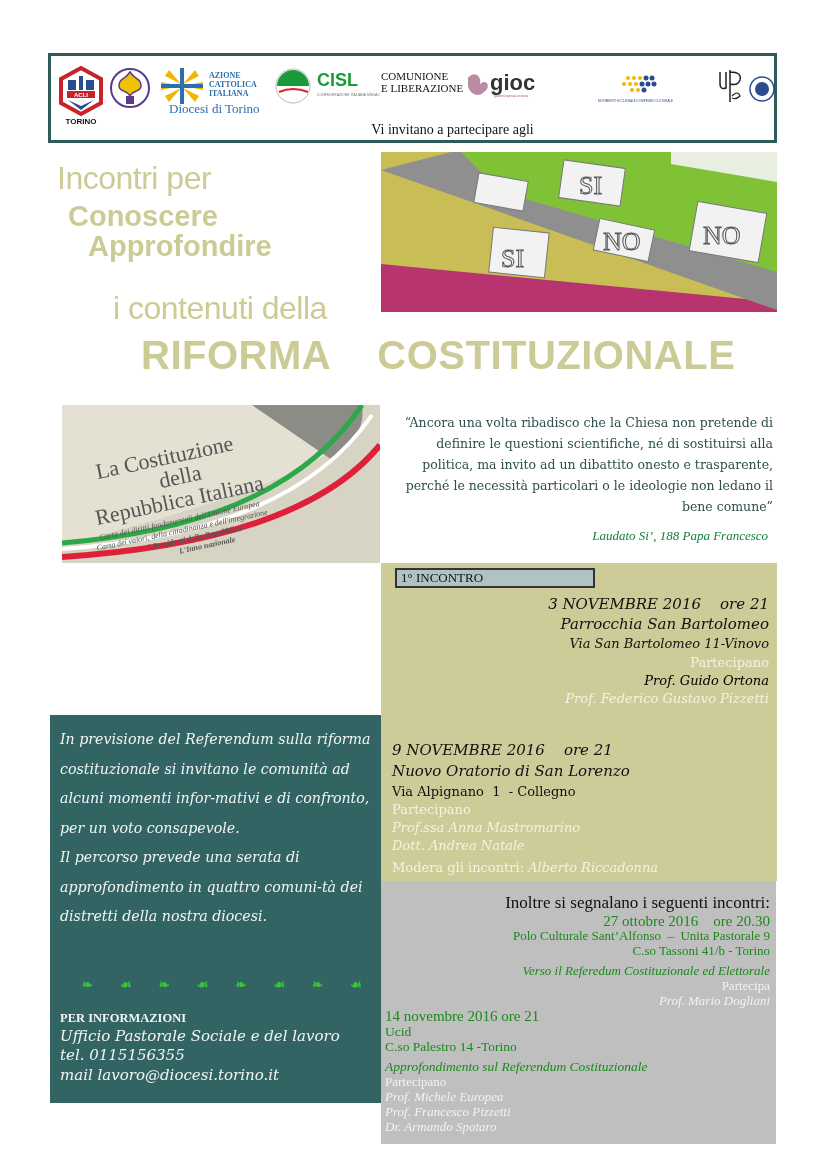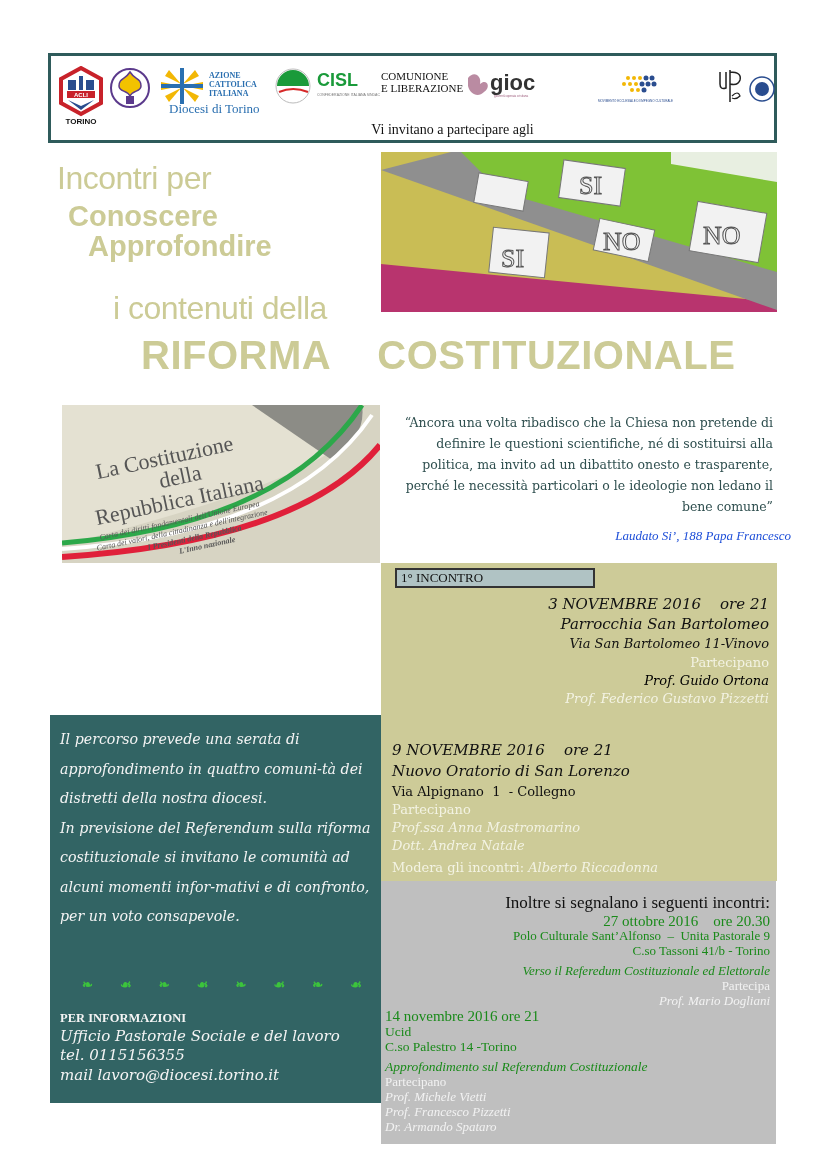--- a/index.html
+++ b/index.html
@@ -27,21 +27,21 @@
   .t3 { position: absolute; left: 88px; top: 230px; font-family: "Liberation Sans", sans-serif; font-size: 29px; font-weight: bold; color: #cccb96; }
   .t4 { position: absolute; left: 113px; top: 272px; font-family: "Liberation Sans", sans-serif; font-size: 32px; color: #cccb96; letter-spacing: -0.5px; margin-top: 18px; }
 
   .ballots { position: absolute; left: 381px; top: 152px; width: 396px; height: 160px; overflow: hidden; background: #bef264; }
 
   .title-main { position: absolute; left: 141px; top: 333px; font-family: "Liberation Sans", sans-serif; font-size: 40px; font-weight: bold; color: #cccb96; word-spacing: 36px; letter-spacing: 0.5px; }
 
   .constitution { position: absolute; left: 62px; top: 405px; width: 318px; height: 158px; overflow: hidden; background: #d7d4c3; }
 
   .quote { position: absolute; left: 390px; top: 412px; width: 383px; text-align: right; font-family: "DejaVu Serif", serif; font-size: 12.5px; line-height: 21px; color: #2f4f4f; }
-  .quote-src { position: absolute; left: 408px; top: 528px; width: 383px; text-align: right; font-family: "Liberation Serif", serif; font-style: italic; font-size: 13px; color: #1d4ed8; }
+  .quote-src { position: absolute; left: 385px; top: 528px; width: 383px; text-align: right; font-family: "Liberation Serif", serif; font-style: italic; font-size: 13px; color: #15803d; }
 
   
   .events { position: absolute; left: 381px; top: 563px; width: 396px; height: 318px; background: #cdcb98; }
   .tag { position: absolute; height: 20px; background: #b0c3c4; border: 2px solid #333; font-size: 13px; line-height: 16px; padding-left: 4px; color: #111; }
   .tag1 { left: 14px; top: 5px; width: 200px; }
   .tag2 { left: 188px; top: 146px; width: 200px; }
   .e1 { position: absolute; right: 8px; text-align: right; font-family: "DejaVu Serif", serif; font-style: italic; color: #111; white-space: nowrap; }
   .e1-date { top: 32px; font-size: 15px; }
   .e1-place { top: 52px; font-size: 15px; }
   .e1-addr { top: 73px; font-size: 13px; }
@@ -242,22 +242,22 @@
   <div class="e2 e2-p1">Prof.ssa Anna Mastromarino</div>
   <div class="e2 e2-p2">Dott. Andrea Natale</div>
   <div class="e2 e2-mod">
     <span>Modera gli incontri:</span>
     <i>Alberto Riccadonna</i>
   </div>
 </div>
 
 <div class="info">
   <div class="info-body">
+    <div>In previsione del Referendum sulla riforma costituzionale si invitano le comunità ad alcuni momenti  infor-mativi e di confronto, per un voto consapevole.</div>
     <div>Il percorso prevede una serata di approfondimento in quattro comuni-tà dei distretti della nostra diocesi.</div>
-    <div>In previsione del Referendum sulla riforma costituzionale si invitano le comunità ad alcuni momenti  infor-mativi e di confronto, per un voto consapevole.</div>
   </div>
   <div class="ornaments">
     <span>❧</span>
     <span>☙</span>
     <span>❧</span>
     <span>☙</span>
     <span>❧</span>
     <span>☙</span>
     <span>❧</span>
     <span>☙</span>
@@ -275,16 +275,16 @@
   <div class="o-a oa-addr">C.so Tassoni 41/b - Torino</div>
   <div class="o-a oa-title">Verso il Referedum Costituzionale ed Elettorale</div>
   <div class="o-a oa-part">Partecipa</div>
   <div class="o-a oa-p1">Prof. Mario Dogliani</div>
 
   <div class="o-b ob-date">14 novembre 2016 ore 21</div>
   <div class="o-b ob-name">Ucid</div>
   <div class="o-b ob-addr">C.so Palestro 14 -Torino</div>
   <div class="o-b ob-title">Approfondimento sul Referendum Costituzionale</div>
   <div class="o-b ob-part">Partecipano</div>
-  <div class="o-b ob-p1">Prof. Michele Vietti</div>
+  <div class="o-b ob-p1">Prof. Michele Europea</div>
   <div class="o-b ob-p2">Prof. Francesco Pizzetti</div>
   <div class="o-b ob-p3">Dr. Armando Spataro</div>
 </div>
 
 </body></html>

